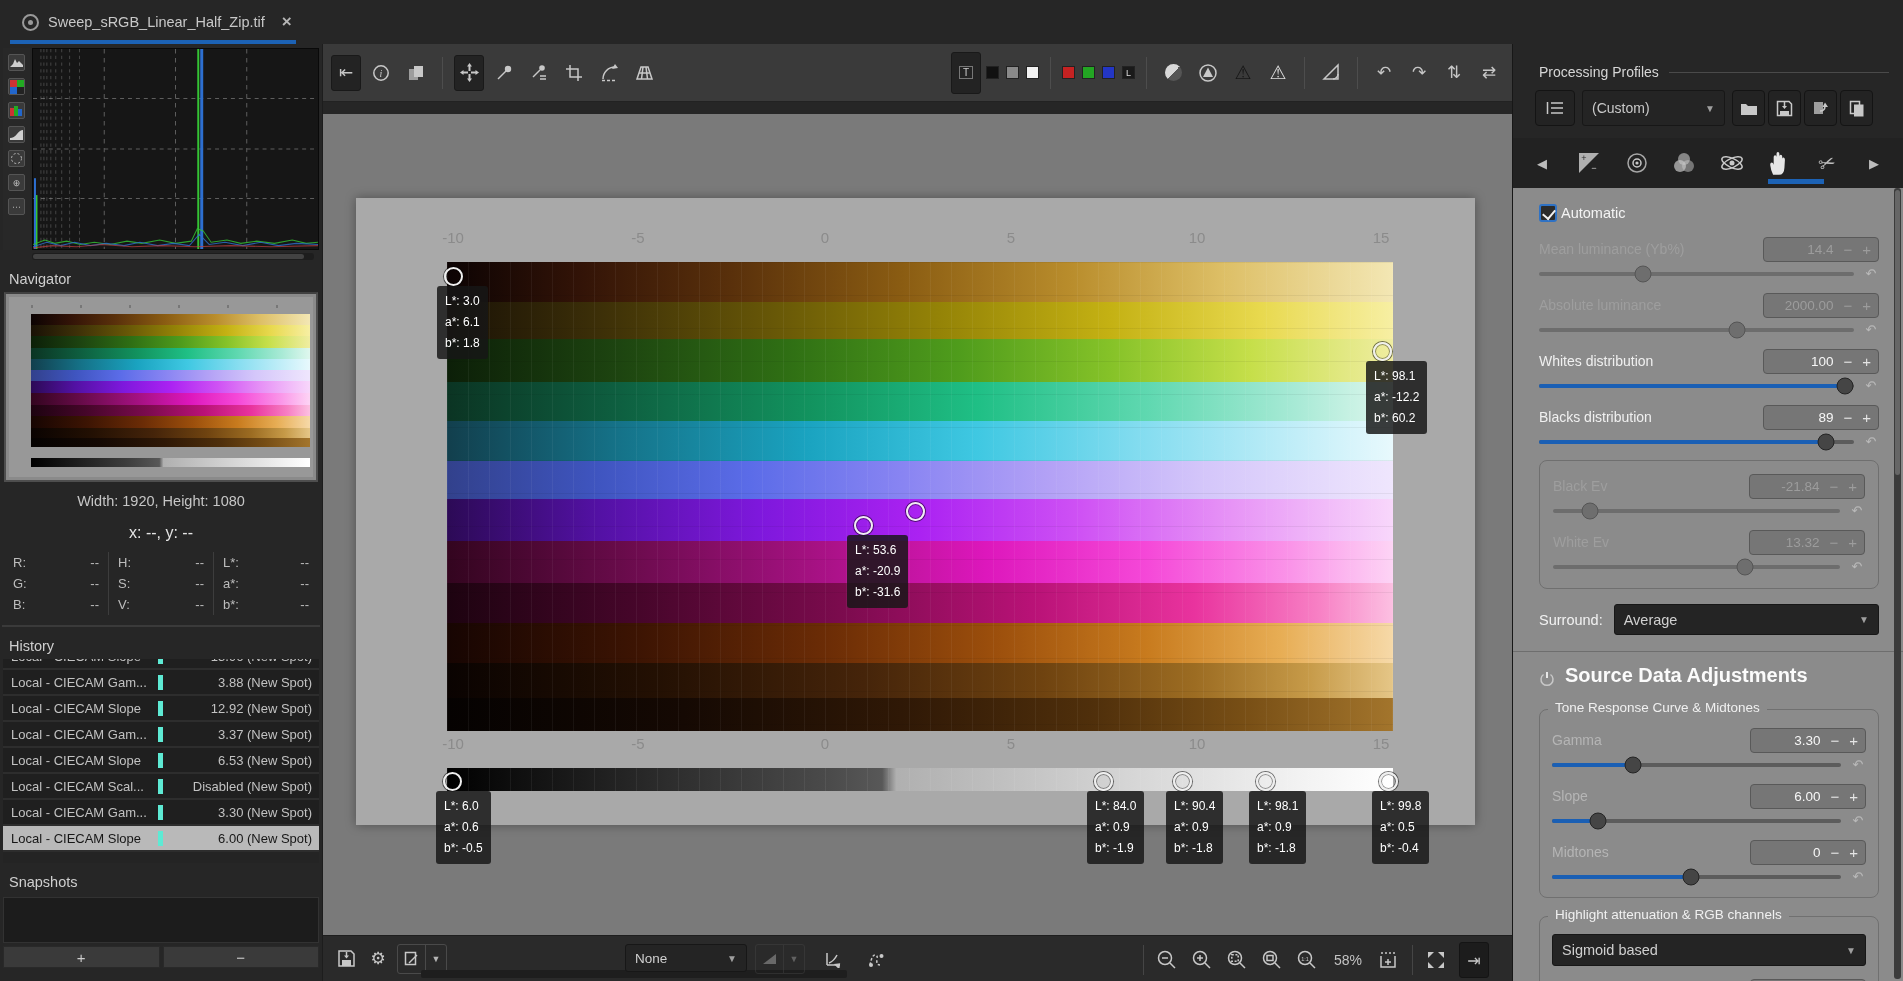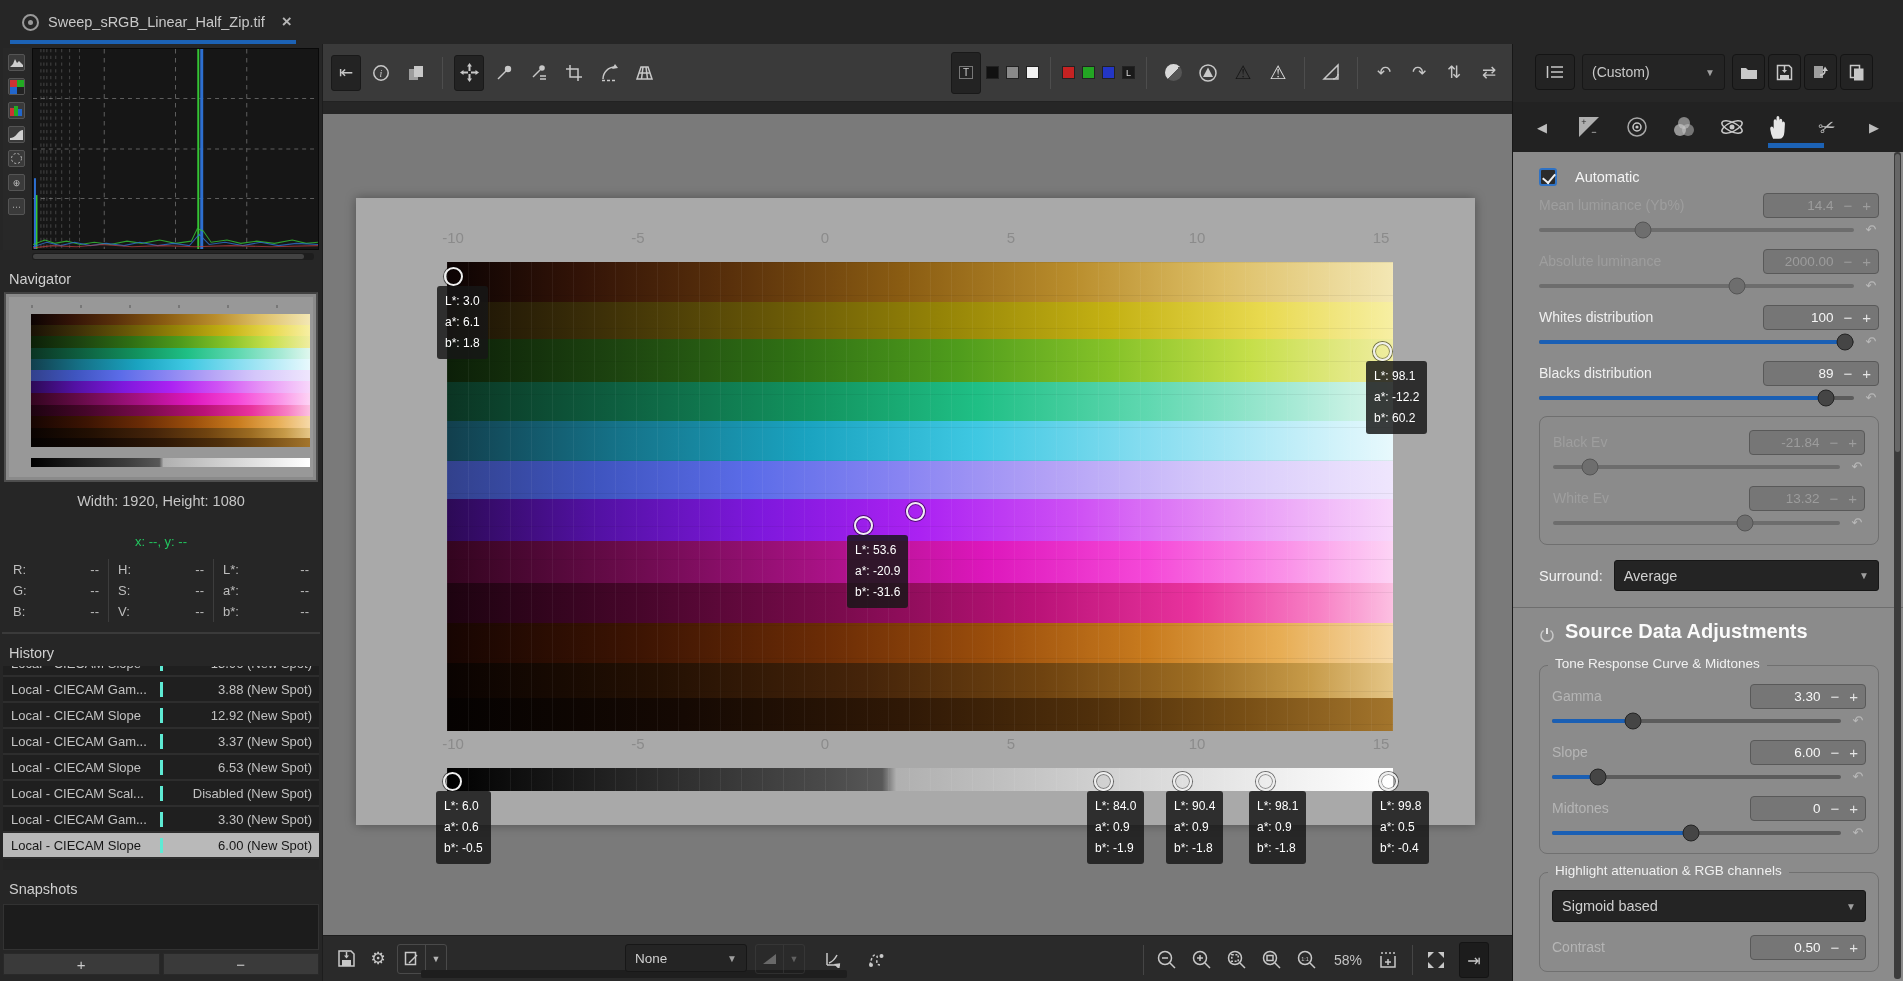--- a/index.html
+++ b/index.html
@@ -31,32 +31,32 @@
 .hscroll{height:7px;margin:3px 8px 0 32px;background:#1d1d1d;border-radius:3px;position:relative}
 .hscroll i{position:absolute;left:1px;top:1px;bottom:1px;width:96%;background:#424242;border-radius:3px}
 
 .plabel{color:#cfcfcf;font-size:14.5px;padding:11px 0 5px 9px}
 .navbox{margin:0 4px;height:190px;background:#8a8a8a;border:2px solid #4e4e4e;border-top-color:#414141;position:relative}
 .navimg{position:absolute;inset:3px;background:#989898;overflow:hidden}
 .navsweep{position:absolute;left:22px;top:17px;right:3px;bottom:30px}
 .navstrip{position:absolute;left:22px;right:3px;bottom:10px;height:9px}
 .navruler{position:absolute;left:22px;right:3px;top:8px;height:3px;background:repeating-linear-gradient(90deg,#777 0 2px,transparent 2px 49px)}
 .navsize{text-align:center;color:#c6c6c6;font-size:14.5px;margin-top:11px}
-.navcoords{text-align:center;color:#22c55e;font-size:13px;margin-top:25px}
+.navcoords{text-align:center;color:#e5e5e5;font-size:16px;margin-top:15px}
 
 .infogrid{display:flex;margin:10px 4px 0 4px}
 .infocol{flex:1;padding:0 9px}
 .infocol + .infocol{border-left:1px solid #3d3d3d}
 .irow{display:flex;justify-content:space-between;color:#bdbdbd;font-size:13px;height:21px;align-items:center}
 .ldiv{height:2px;background:#3a3a3a;margin:10px 2px 0 2px}
 
 .histlist{margin:0 3px;overflow:hidden;height:204px;background:#242424}
 .histinner{margin-top:-15px}
 .hrow{display:flex;height:26px;align-items:center;background:#1f1f1f;border-bottom:2px solid #2d2d2d;font-size:13px;color:#c2c2c2;cursor:pointer}
-.hrow .hl{flex:0 0 160px;padding-left:8px;border-right:3px solid #5eead4;white-space:nowrap;overflow:hidden}
+.hrow .hl{flex:0 0 160px;padding-left:8px;border-right:5px solid #5eead4;white-space:nowrap;overflow:hidden}
 .hrow .hv{flex:1;text-align:right;padding-right:7px;white-space:nowrap}
 .hrow.sel{background:#b9b9b9;color:#161616}
 .snaplist{margin:2px 3px 0 3px;height:46px;background:#1c1c1c;border:1px solid #323232}
 .snapbtns{display:flex;gap:3px;margin:3px 3px 0 3px}
 .snapbtns .sb{flex:1;height:22px;background:#3a3a3a;border:1px solid #292929;color:#cdcdcd;font-size:15px;display:flex;align-items:center;justify-content:center;cursor:pointer}
 
 
 .center{flex:1;display:flex;flex-direction:column;min-width:0;background:#2c2c2c;border-left:1px solid #1d1d1d}
 .toolbar{flex:0 0 58px;background:#3a3a3a;border-bottom:1px solid #222;display:flex;align-items:center;padding:0 8px;gap:5px}
 .tbtn{min-width:30px;height:36px;display:flex;align-items:center;justify-content:center;color:#c6c6c6;border-radius:3px;font-size:17px;cursor:pointer}
@@ -126,21 +126,21 @@
 .ibtn{height:36px;background:#232323;border:1px solid #141414;border-radius:4px;display:flex;align-items:center;justify-content:center;color:#c3c3c3;cursor:pointer}
 .listbtn{width:40px}
 .profdd{flex:1;height:36px;font-size:14px;color:#c9c9c9}
 .icgrp{display:flex;gap:3px}
 .icgrp .ibtn{width:33px}
 .tabsrow{margin-top:12px;height:50px;background:#222;display:flex;align-items:center;justify-content:space-between;padding:0 12px;position:relative;flex:0 0 50px}
 .tabi{width:34px;height:38px;display:flex;align-items:center;justify-content:center;color:#bdbdbd;font-size:13px;cursor:pointer}
 .tabunderline{position:absolute;bottom:4px;left:255px;width:56px;height:5px;background:#1c62b5}
 
 .tools{flex:1;background:#8b8b8b;padding:12px 24px 0 26px;overflow:hidden;position:relative}
-.autorow{display:flex;align-items:center;gap:18px;margin:4px 0 6px}
+.autorow{display:flex;align-items:center;gap:4px;margin:4px 0 14px}
 .cb{width:18px;height:18px;border-radius:3px;background:#2b2b2b;border:2px solid #2f72c4;position:relative;cursor:pointer}
 .cb::after{content:"";position:absolute;left:4px;top:1px;width:6px;height:10px;border:solid #f2f2f2;border-width:0 2px 2px 0;transform:rotate(40deg)}
 .cblabel{color:#f4f4f4;font-size:14.5px}
 
 .srow{margin-bottom:9px}
 .srhead{display:flex;align-items:center;justify-content:space-between;height:26px}
 .srlabel{font-size:14px;color:#f0f0f0}
 .valbox{display:flex;align-items:center;background:#767676;border:1px solid #595959;border-radius:4px;height:25px;padding:0 7px;gap:10px;min-width:116px;justify-content:flex-end;cursor:pointer}
 .valbox .v{color:#f6f6f6;font-size:13.5px}
 .valbox .sp{color:#e5e5e5;font-size:15px;line-height:1;cursor:pointer}
@@ -696,20 +696,24 @@
                   <polygon points="18,18 12,18 18,12"></polygon>
                 </g>
               </svg>
             </span>
           <span class="zbtn pressed">⇥</span>
         </span>
       </div>
     </div>
 
     <div class="right">
+      <div class="pph">
+        <span>Processing Profiles</span>
+        <span class="line"></span>
+      </div>
       <div class="pprow">
         <span class="ibtn listbtn">
             <svg width="18" height="16" viewBox="0 0 18 16">
               <g class="ic" stroke-width="2">
                 <line x1="1.5" y1="2" x2="1.5" y2="14"></line>
                 <line x1="5" y1="3" x2="17" y2="3"></line>
                 <line x1="5" y1="8" x2="17" y2="8"></line>
                 <line x1="5" y1="13" x2="17" y2="13"></line>
               </g>
             </svg>

